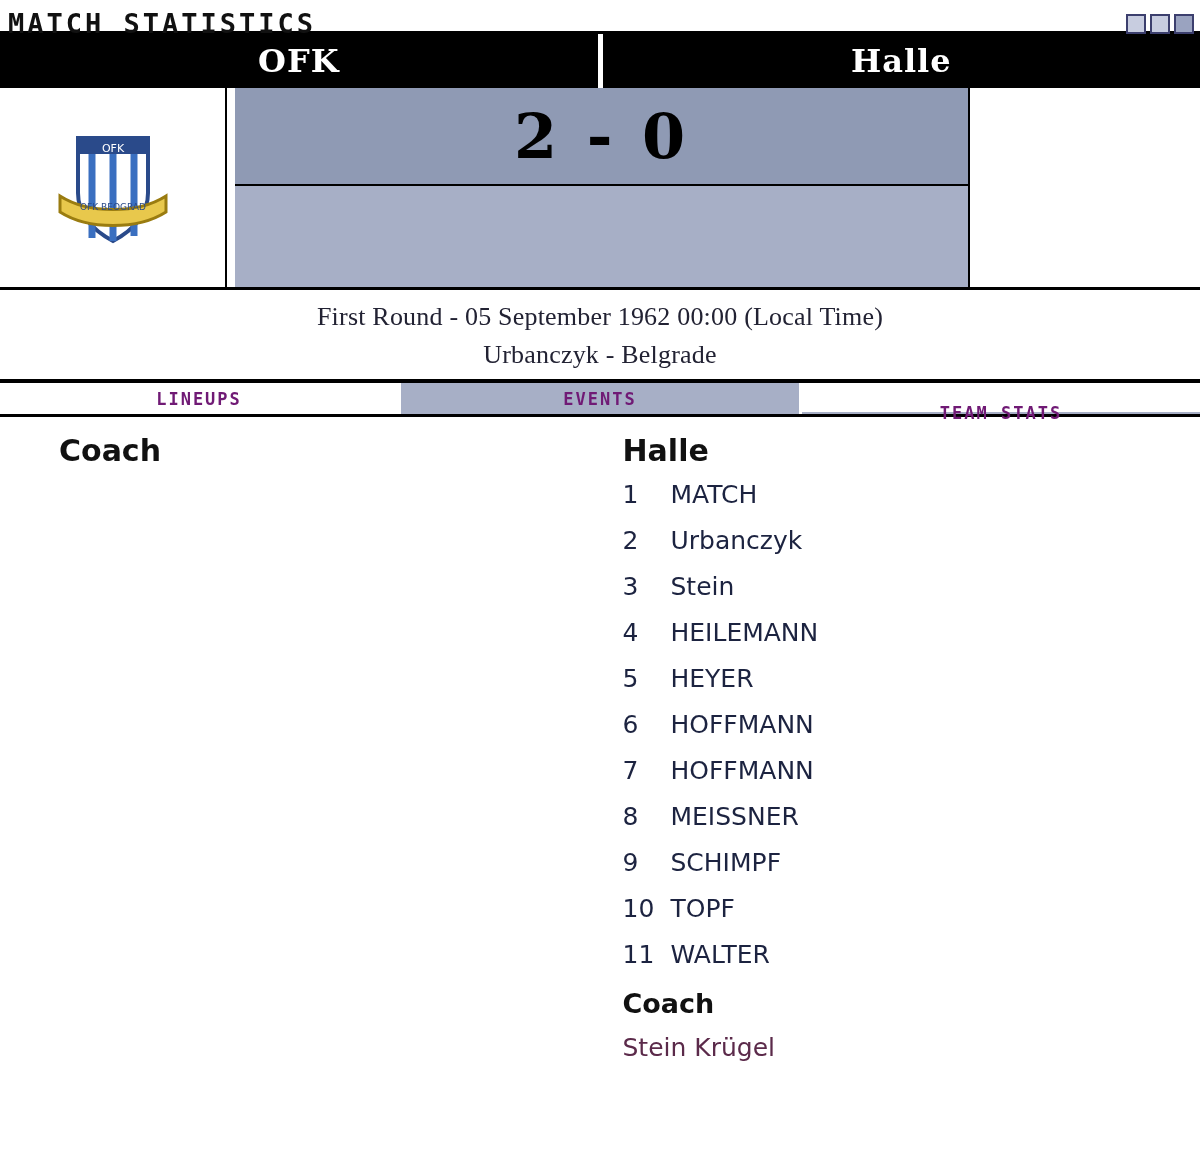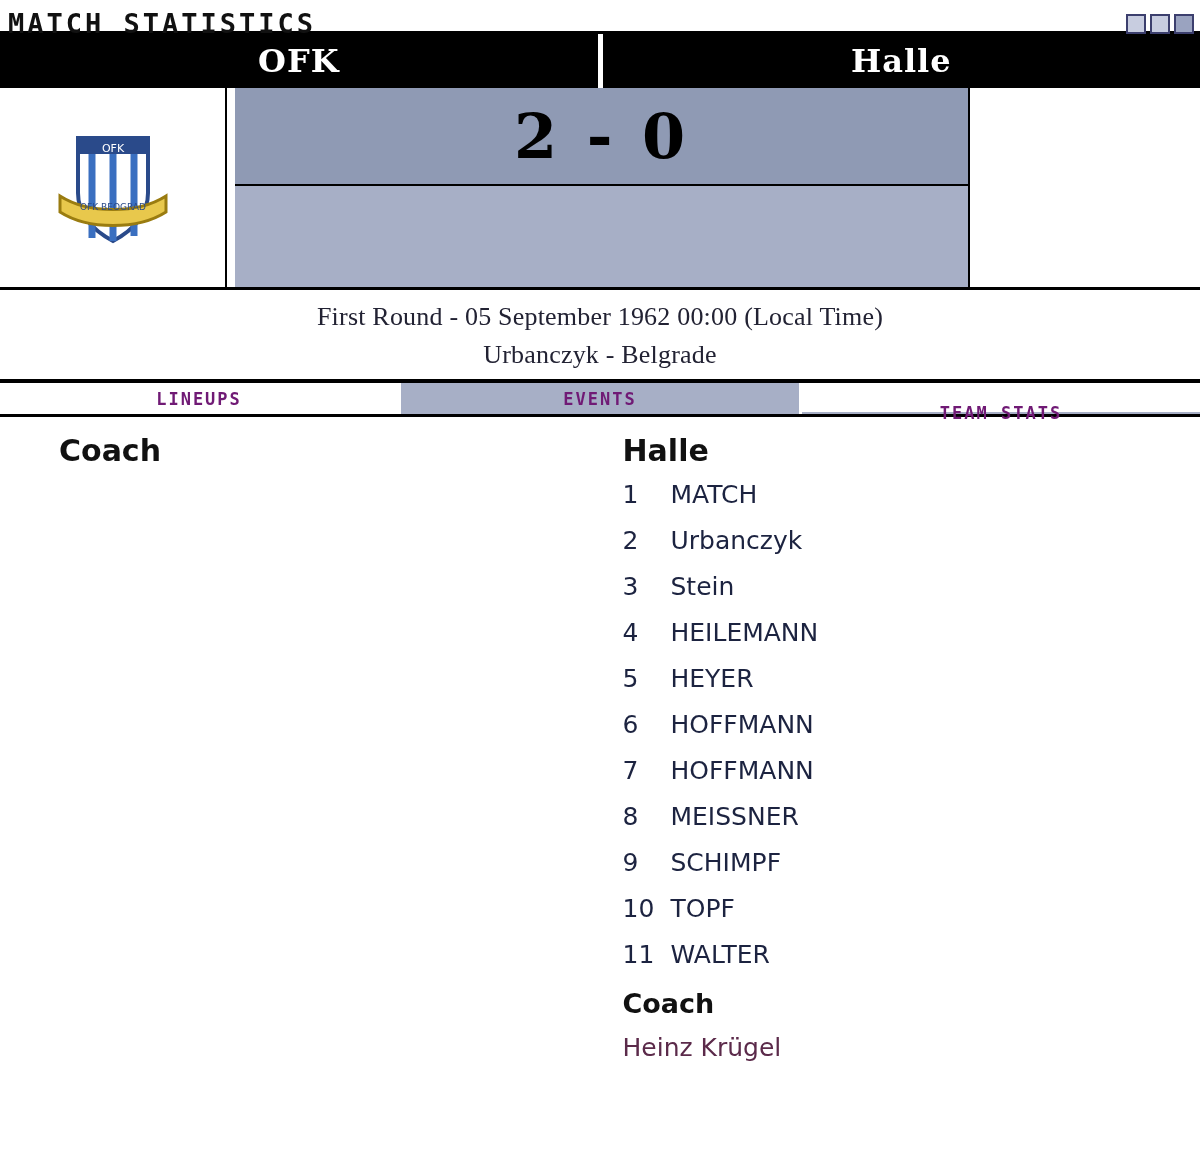--- a/index.html
+++ b/index.html
@@ -294,16 +294,16 @@
     <div class="player">
       <span class="num">10</span>
       <span>TOPF</span>
     </div>
     <div class="player">
       <span class="num">11</span>
       <span>WALTER</span>
     </div>
 
     <div class="coach-heading">Coach</div>
-    <div class="coach-name">Heinz Krügel</div>
+    <div class="coach-name">Stein Krügel</div>
   </div>
 
 </div>
 
 </body></html>

